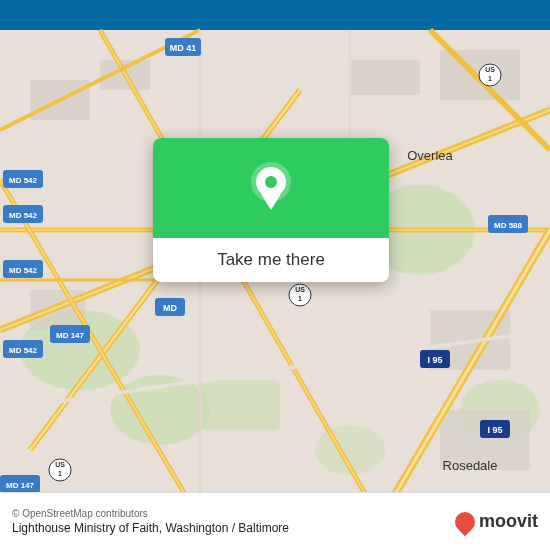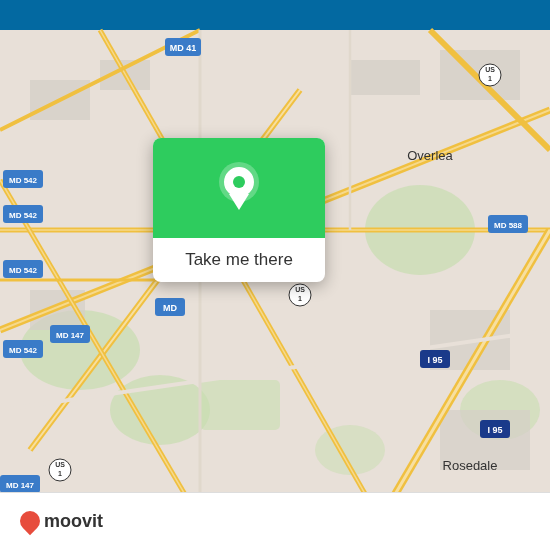--- a/index.html
+++ b/index.html
@@ -17,21 +17,21 @@
       position: relative;
       background-color: #0369a1;
       overflow: hidden;
     }
 
     
     #popup-card {
       position: absolute;
       top: 138px;
       left: 153px;
-      width: 172px;
+      width: 236px;
       background: white;
       border-radius: 8px;
       box-shadow: 0 4px 16px rgba(0,0,0,0.3);
       overflow: hidden;
       z-index: 10;
     }
 
     #popup-top {
       background: #2ecc5e;
       width: 100%;
@@ -214,19 +214,23 @@
         <circle cx="25" cy="22" r="6" fill="#2ecc5e"></circle>
         <polygon points="25,50 15,34 35,34" fill="white"></polygon>
       </svg>
     </div>
     <div id="popup-bottom">
       <span id="take-me-there">Take me there</span>
     </div>
   </div>
 
   <div id="bottom-bar">
-    <div id="moovit-logo" style="display:flex; align-items:flex-start; flex-shrink:0; margin-left:8px;">
+    <div style="display:flex; flex-direction:column; gap:2px; flex:1; min-width:0;">
+      <span id="copyright">© OpenStreetMap contributors</span>
+      <span id="location-name" style="font-size:12px; color:#222; white-space:nowrap; overflow:hidden; text-overflow:ellipsis;">Lighthouse Ministry of Faith, Washington / Baltimore</span>
+    </div>
+    <div id="moovit-logo" style="display:flex; align-items:flex-end; flex-shrink:0; margin-left:8px;">
       <div class="moovit-dot"></div>
       <span style="font-size:18px; font-weight:bold; color:#333;">moovit</span>
     </div>
   </div>
 
 </div>
 
 </body></html>

